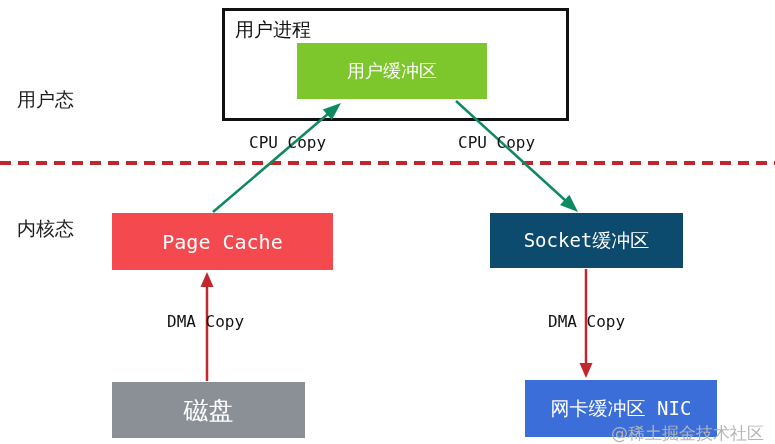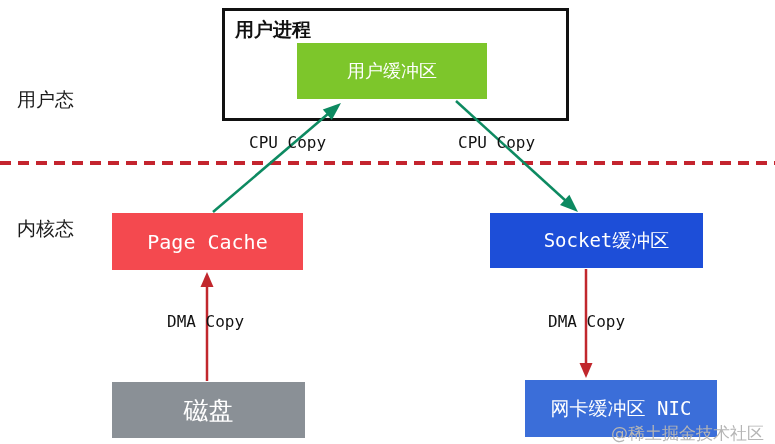--- a/index.html
+++ b/index.html
@@ -36,51 +36,49 @@
     border: 3px solid #111111;
     background: #ffffff;
     z-index: 1;
   }
   .process-title {
     position: absolute;
     left: 10px; top: 6px;
     font-size: 19px;
     color: #111111;
     white-space: nowrap;
-    font-weight: bold;
   }
   .node {
     position: absolute;
     display: flex;
     align-items: center;
     justify-content: center;
     color: #ffffff;
     z-index: 2;
     white-space: nowrap;
   }
   .node.user-buffer {
     left: 72px; top: 32px;
     width: 190px; height: 56px;
     background: #7dc62b;
     font-size: 18px;
   }
   .node.page-cache {
     left: 112px; top: 213px;
-    width: 191px; height: 57px;
+    width: 221px; height: 57px;
     background: #f4494f;
     font-family: "DejaVu Sans Mono", "Liberation Mono", monospace;
     font-size: 20px;
   }
   .node.socket {
     left: 490px; top: 213px;
     width: 193px; height: 55px;
-    background: #1d4ed8;
+    background: #0c4a6e;
     font-family: "DejaVu Sans Mono", "DejaVu Sans", sans-serif;
     font-size: 19px;
-    padding-left: 20px;
   }
   .node.disk {
     left: 112px; top: 382px;
     width: 193px; height: 56px;
     background: #8a9096;
     font-size: 25px;
   }
   .node.nic {
     left: 489px; top: 380px;
     width: 192px; height: 57px;

